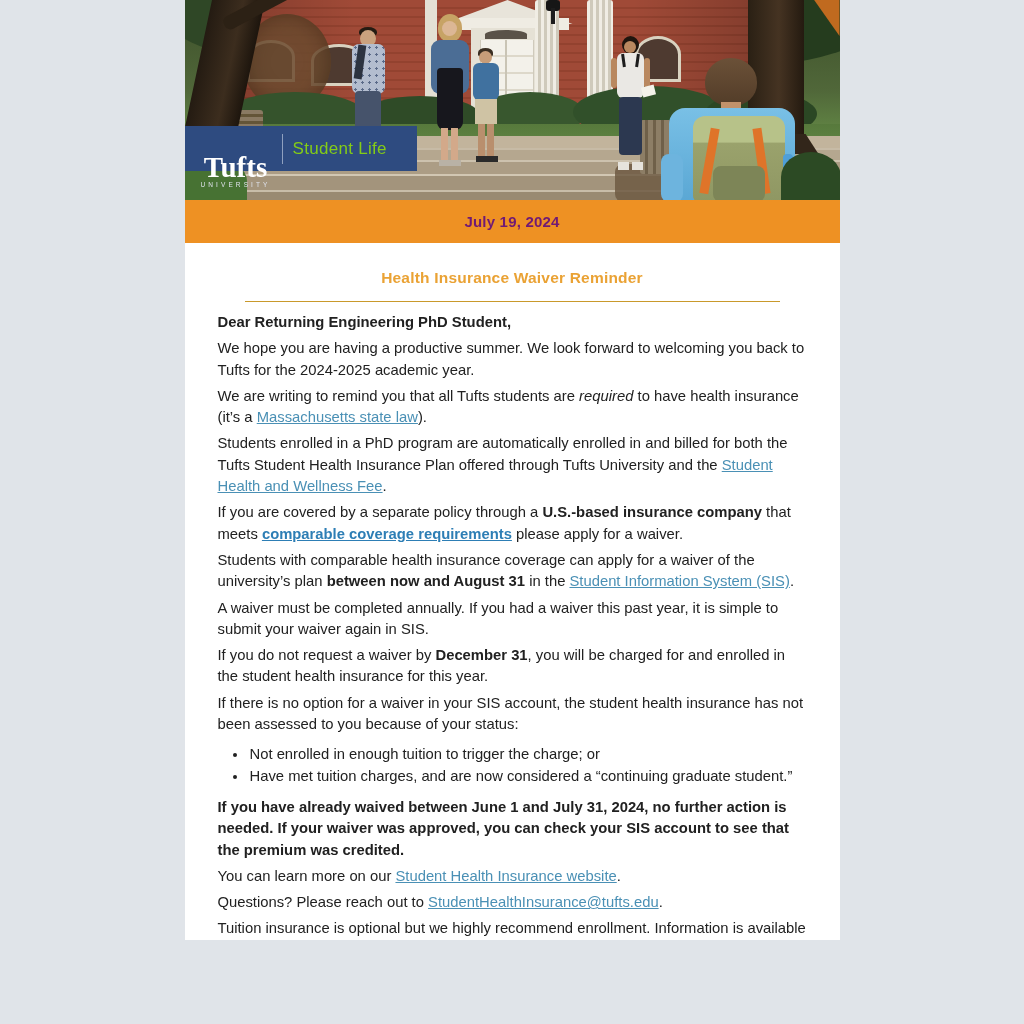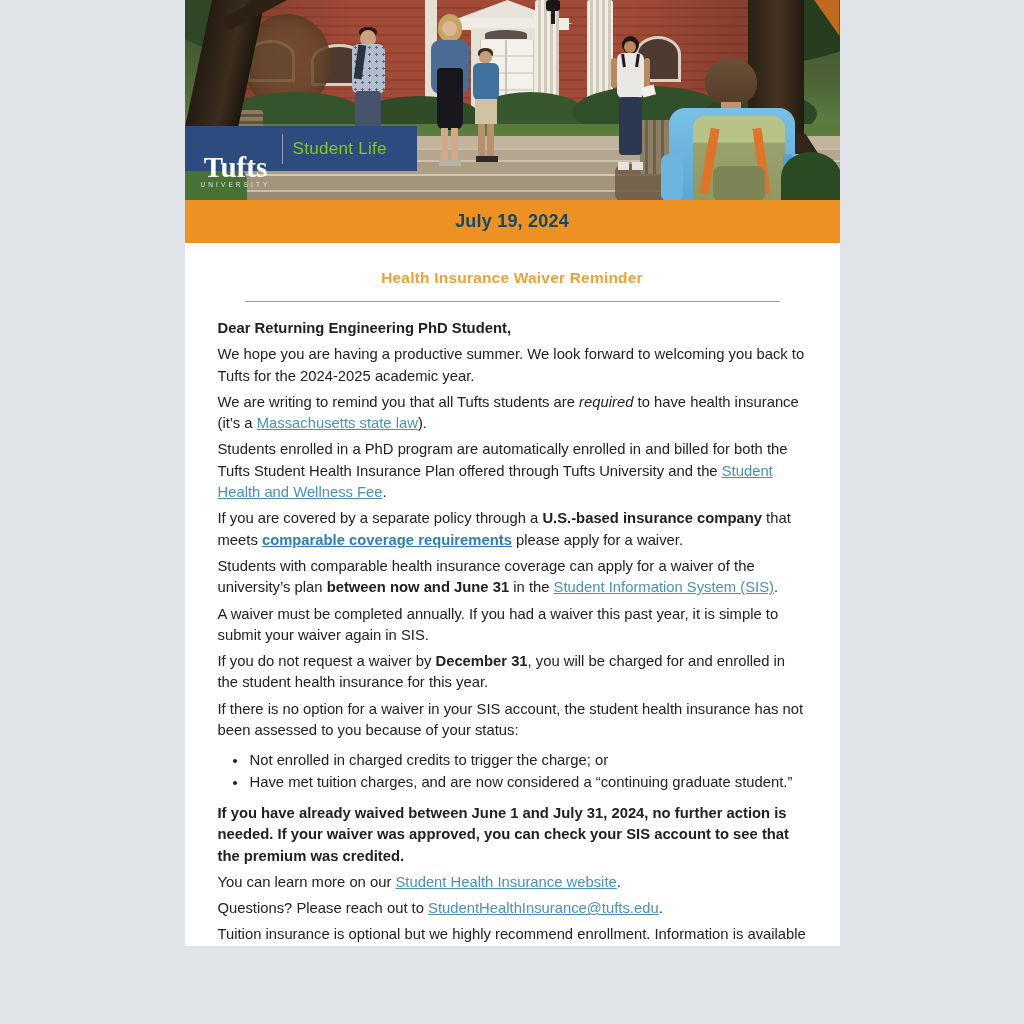--- a/index.html
+++ b/index.html
@@ -116,29 +116,29 @@
         padding:0 8px 0 16px;box-sizing:border-box;}
   .logo *{position:static;}
   .wordmark-wrap{text-align:center;margin-top:44px;}
   .wordmark{font-family:"Liberation Serif","DejaVu Serif",serif;font-weight:bold;color:#fff;font-size:29px;line-height:26px;}
   .univ{font-size:6.5px;letter-spacing:3.1px;color:#dfe3ec;margin-top:1px;}
   .logo-divider{width:1px;height:30px;background:#8fa0bf;margin:0 10px 0 11px;}
   .dept{color:#84cc16;font-size:17px;font-weight:400;letter-spacing:.3px;}
 
   
   .banner{height:43px;background:#EE9123;display:flex;align-items:center;justify-content:center;}
-  .banner span{color:#0c4a6e;font-weight:bold;font-size:18px;letter-spacing:.2px;}
+  .banner span{color:#701a75;font-weight:bold;font-size:15px;letter-spacing:.2px;}
 
   
   .article{padding:20px 33px 0;color:#212121;}
   .heading{text-align:center;color:#EAA234;font-size:15.5px;font-weight:bold;margin:6px 0 0;letter-spacing:.2px;}
   .gold-rule{border:none;border-top:1px solid #C9992B;width:535px;margin:14px auto 10px;}
   #article-body{font-size:14.8px;line-height:21.3px;}
   #article-body p{margin:0 0 5px;}
-  #article-body p:first-child{margin-top:16px;}
+  #article-body p:first-child{margin-top:10px;}
   #article-body ul{margin:9px 0 10px;padding-left:30px;}
   #article-body li{margin:0;padding-left:2px;}
   .b{font-weight:bold;}
   .i{font-style:italic;}
   a.lnk{color:#4a90b5;text-decoration:underline;}
   a.lnk-strong{color:#2d7eb5;font-weight:bold;text-align:center;}
 </style>
 </head>
 <body>
 
@@ -258,26 +258,26 @@
 
     <div class="article">
       <h1 class="heading">Health Insurance Waiver Reminder</h1>
       <hr class="gold-rule">
       <div id="article-body">
           <p><span class="b">Dear Returning Engineering PhD Student,</span></p>
           <p><span>We hope you are having a productive summer. We look forward to welcoming you back to Tufts for the 2024-2025 academic year.</span></p>
           <p><span>We are writing to remind you that all Tufts students are </span><span class="i">required</span><span> to have health insurance (it’s a </span><a href="#" class="lnk">Massachusetts state law</a><span>).</span></p>
           <p><span>Students enrolled in a PhD program are automatically enrolled in and billed for both the Tufts Student Health Insurance Plan offered through Tufts University and the </span><a href="#" class="lnk">Student Health and Wellness Fee</a><span>.</span></p>
           <p><span>If you are covered by a separate policy through a </span><span class="b">U.S.-based insurance company</span><span> that meets </span><a href="#" class="lnk lnk-strong b">comparable coverage requirements</a><span> please apply for a waiver.</span></p>
-          <p><span>Students with comparable health insurance coverage can apply for a waiver of the university’s plan </span><span class="b">between now and June 31</span><span> in the </span><a href="#" class="lnk">Student Information System (SIS)</a><span>.</span></p>
+          <p><span>Students with comparable health insurance coverage can apply for a waiver of the university’s plan </span><span class="b">between now and August 31</span><span> in the </span><a href="#" class="lnk">Student Information System (SIS)</a><span>.</span></p>
           <p><span>A waiver must be completed annually. If you had a waiver this past year, it is simple to submit your waiver again in SIS.</span></p>
           <p><span>If you do not request a waiver by </span><span class="b">December 31</span><span>, you will be charged for and enrolled in the student health insurance for this year.</span></p>
           <p><span>If there is no option for a waiver in your SIS account, the student health insurance has not been assessed to you because of your status:</span></p>
           <ul>
-            <li><span>Not enrolled in charged credits to trigger the charge; or</span></li>
+            <li><span>Not enrolled in enough tuition to trigger the charge; or</span></li>
             <li><span>Have met tuition charges, and are now considered a “continuing graduate student.”</span></li>
           </ul>
           <p><span class="b">If you have already waived between June 1 and July 31, 2024, no further action is needed. If your waiver was approved, you can check your SIS account to see that the premium was credited.</span></p>
           <p><span>You can learn more on our </span><a href="#" class="lnk">Student Health Insurance website</a><span>.</span></p>
           <p><span>Questions? Please reach out to </span><a href="#" class="lnk">StudentHealthInsurance@tufts.edu</a><span>.</span></p>
           <p><span>Tuition insurance is optional but we highly recommend enrollment. Information is available</span></p>
         </div>
     </div>
 
   </div>

